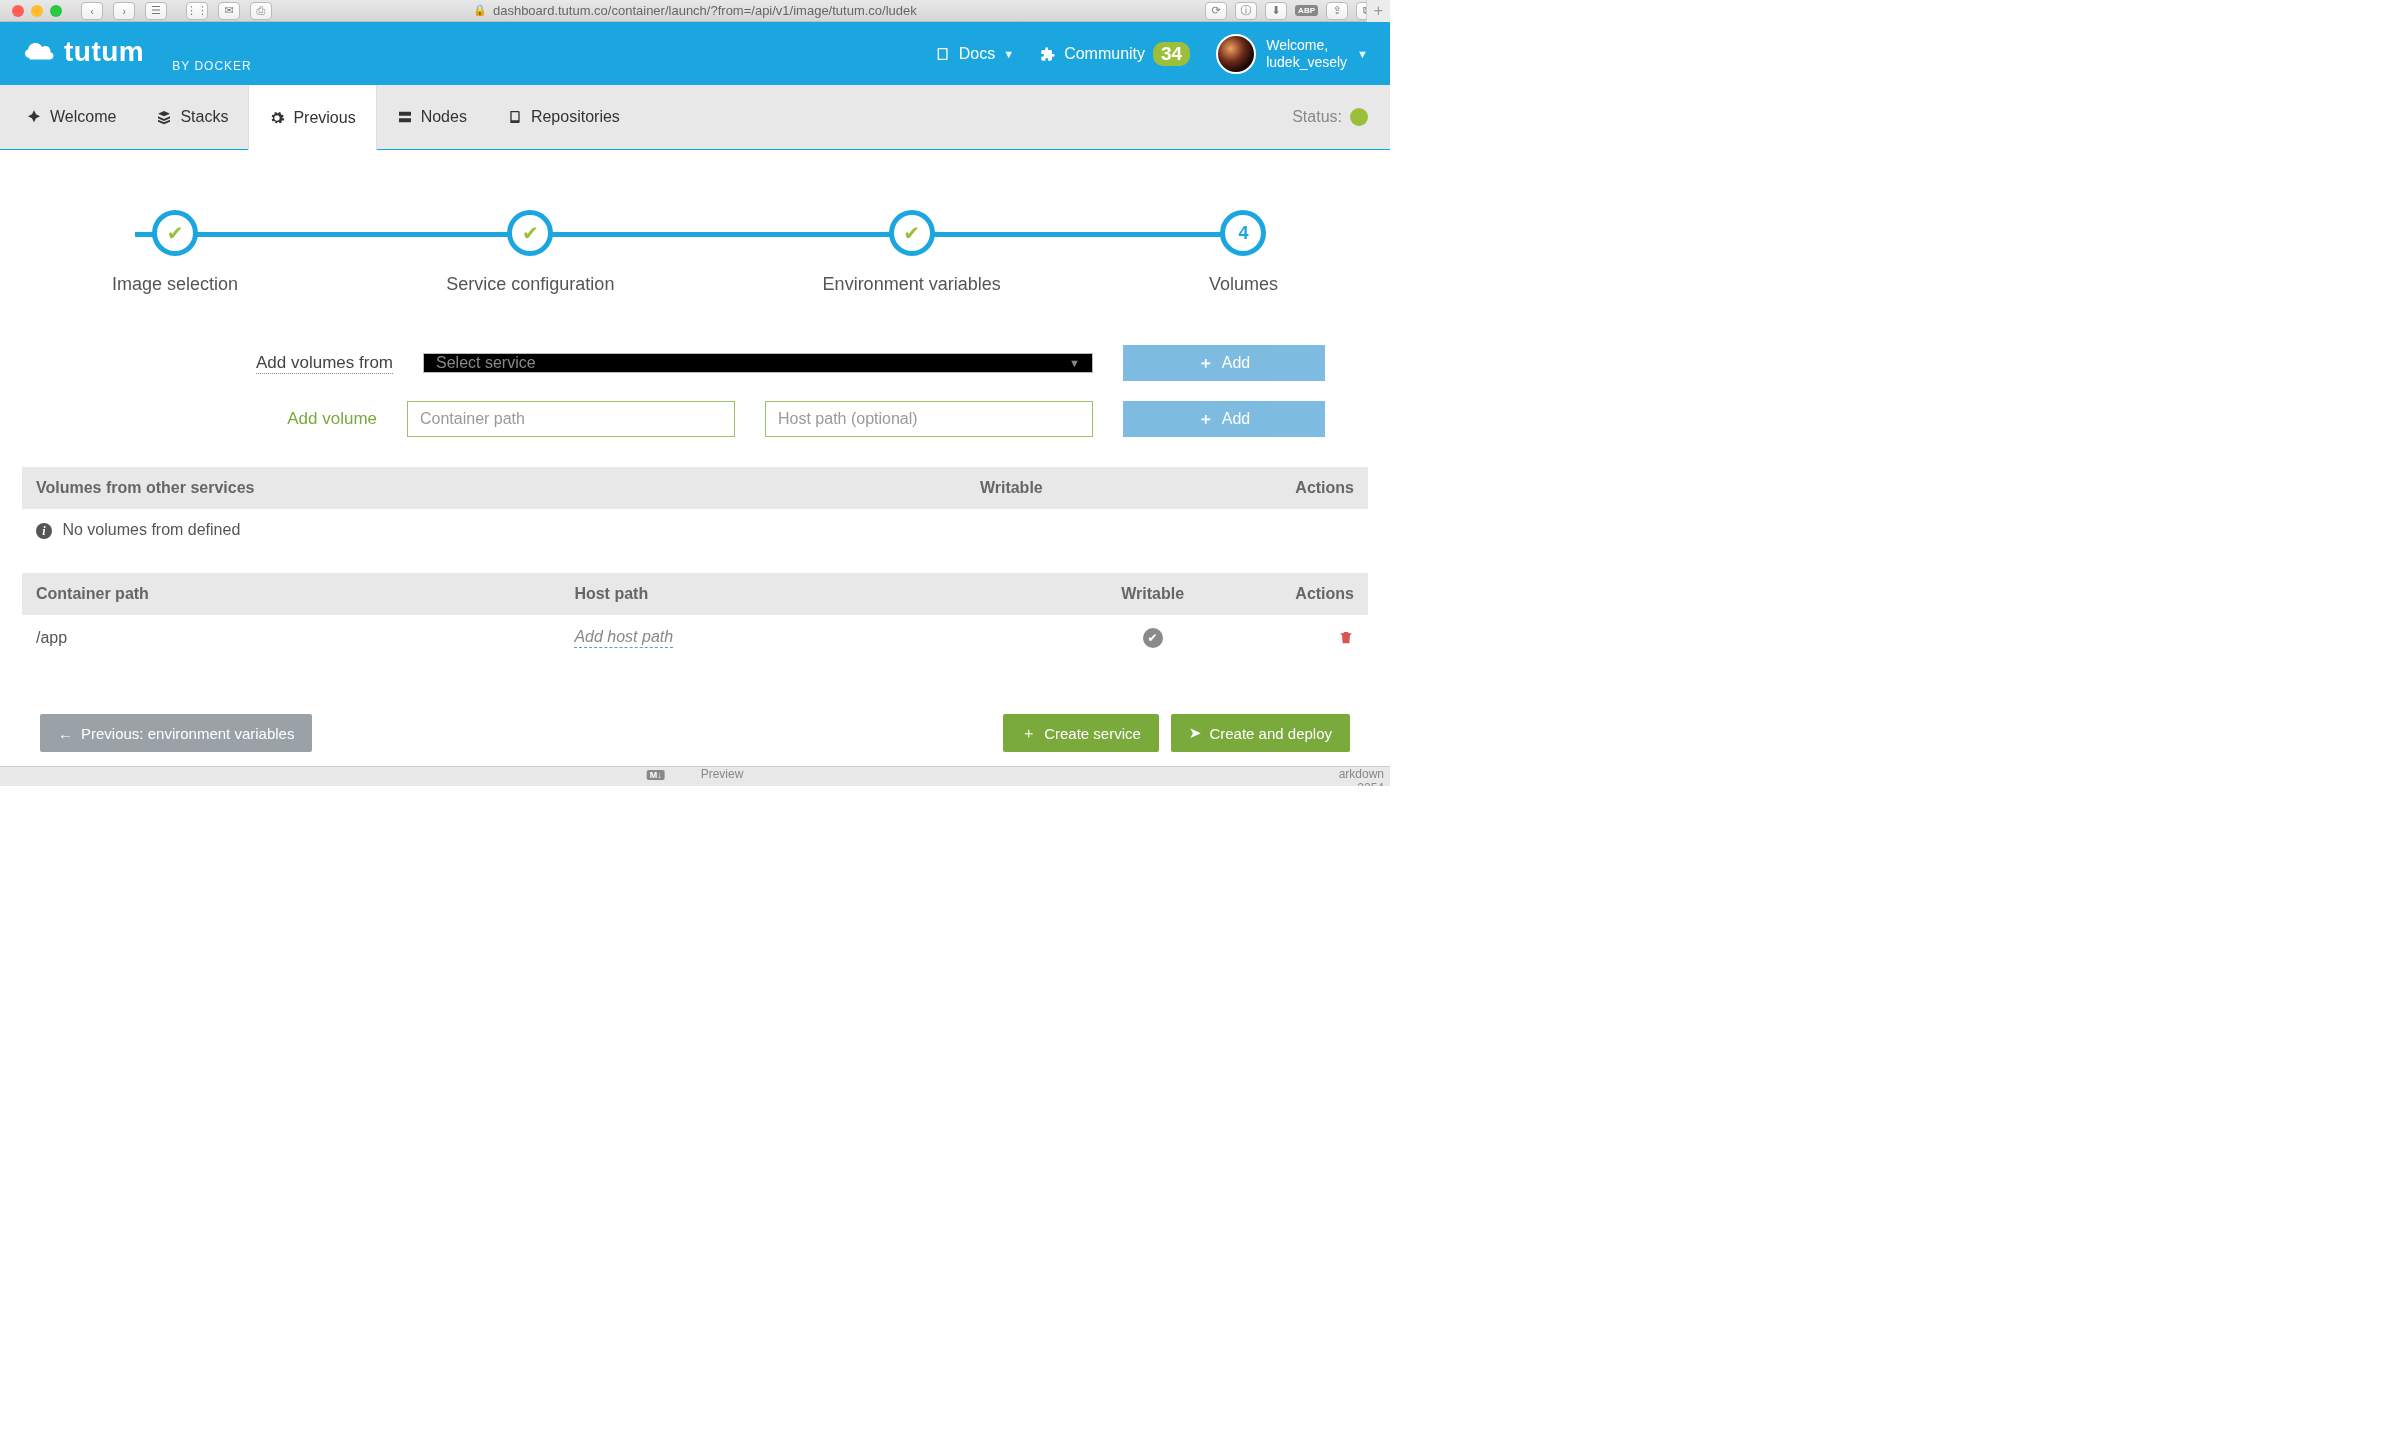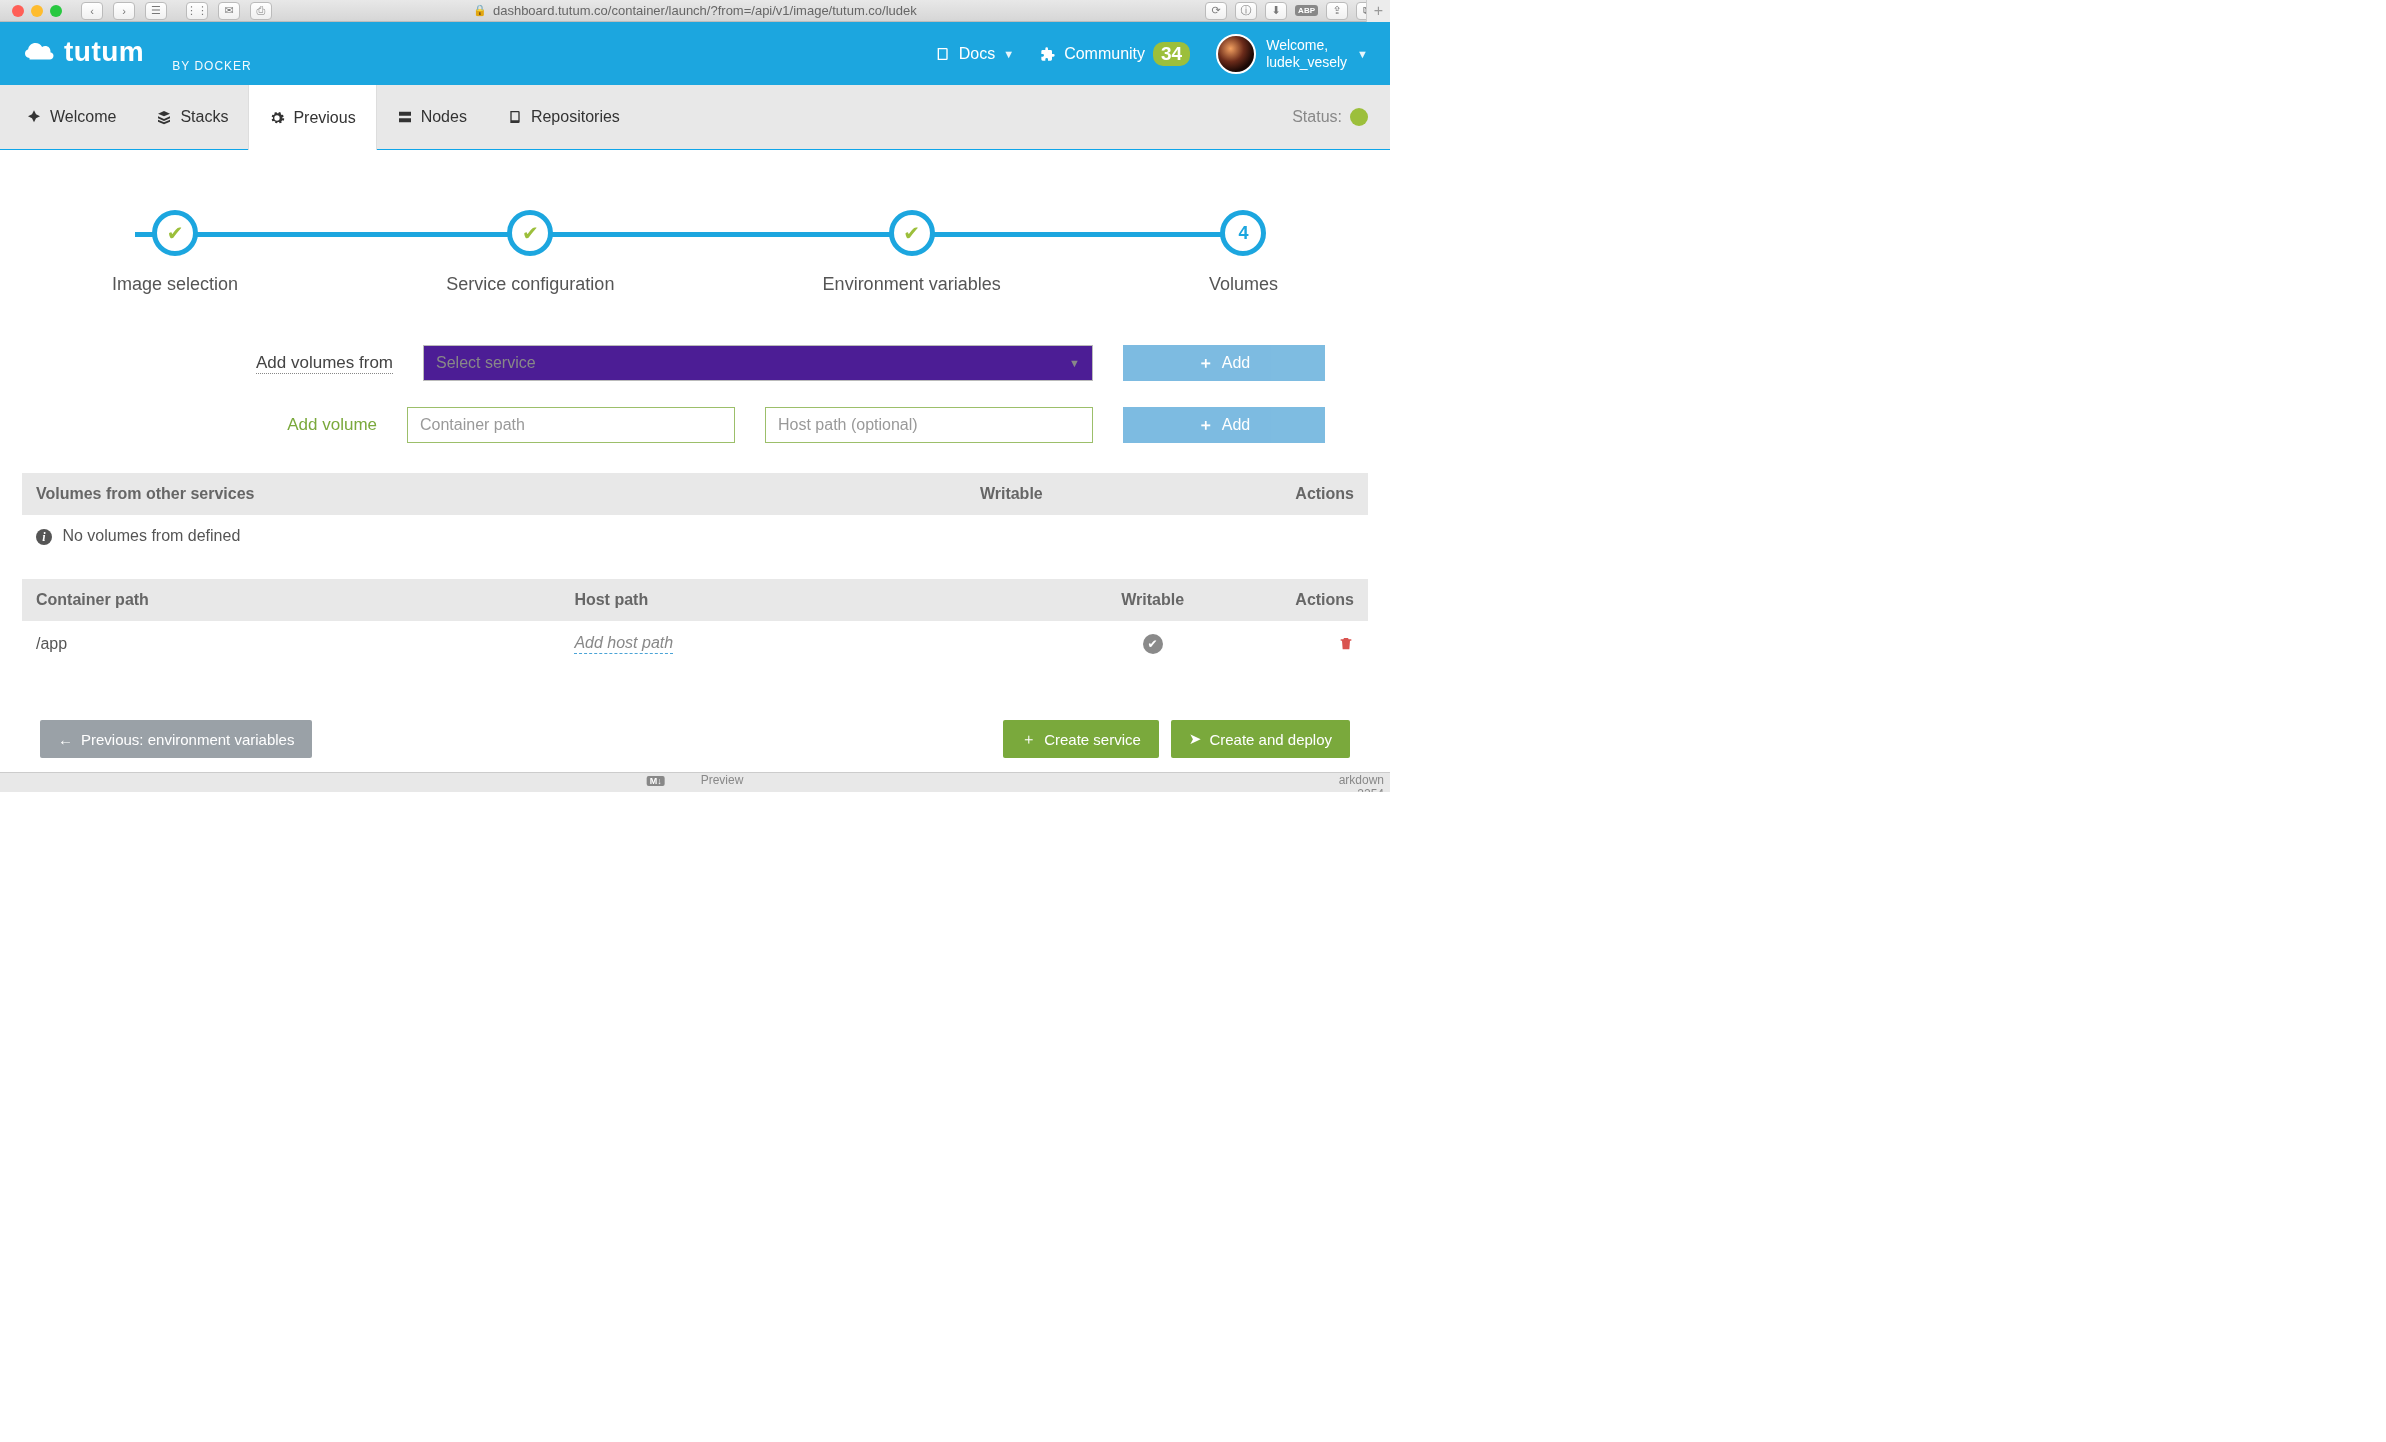--- a/index.html
+++ b/index.html
@@ -44,26 +44,26 @@
 
 .stepper { display:flex; align-items:flex-start; justify-content:space-between; position:relative; margin: 20px 90px 50px 90px; }
 .step { display:flex; flex-direction:column; align-items:center; gap:18px; position:relative; z-index:2; flex:0 0 auto; }
 .step-circle { width:46px; height:46px; border-radius:50%; border:5px solid #1ca6df; background:#fff; display:flex; align-items:center; justify-content:center; color:#9cbf3b; font-size:20px; }
 .step-circle.num { color:#1ca6df; font-weight:600; font-size:18px; }
 .step-label { font-size:18px; color:#555; white-space:nowrap; }
 .step-line { position:absolute; top:22px; height:5px; background:#1ca6df; z-index:1; left:23px; right:23px; }
 
 
 .form-area { width: 1260px; margin: 0 auto 30px auto; }
-.form-row { display:flex; align-items:center; gap:30px; margin-bottom:26px; }
+.form-row { display:flex; align-items:center; gap:30px; margin-bottom:20px; }
 .form-label { width:335px; text-align:right; font-size:17px; color:#444; }
 .form-label.dotted { border-bottom:1px dotted #888; display:inline-block; width:auto; margin-left:auto; }
 .label-wrap { width:335px; text-align:right; }
 .form-label.green { color:#7aa93c; }
-.select-box { flex:0 0 670px; height:36px; border:1px solid #bbb; background:#4c1d95; display:flex; align-items:center; padding:0 12px; color:#888; font-size:16px; position:relative; cursor:pointer; }
+.select-box { flex:0 0 670px; height:20px; border:1px solid #bbb; background:#000000; display:flex; align-items:center; padding:0 12px; color:#888; font-size:16px; position:relative; cursor:pointer; }
 .select-box .dd-caret { position:absolute; right:12px; font-size:11px; color:#888; }
 .text-input { height:36px; border:1px solid #9cbf6a; padding:0 12px; font-size:16px; color:#555; background:#fff; }
 .text-input::placeholder { color:#999; }
 .ci-container { flex:0 0 328px; }
 .ci-host { flex:0 0 328px; }
 .btn-add { flex:0 0 202px; height:36px; background:#67b0dc; color:#fff; border:none; font-size:16px; display:flex; align-items:center; justify-content:center; gap:8px; cursor:pointer; opacity:0.85; }
 .btn-add .plus { font-weight:bold; }
 
 
 .tbl { width:100%; border-collapse:collapse; margin-bottom:22px; font-size:16px; }

